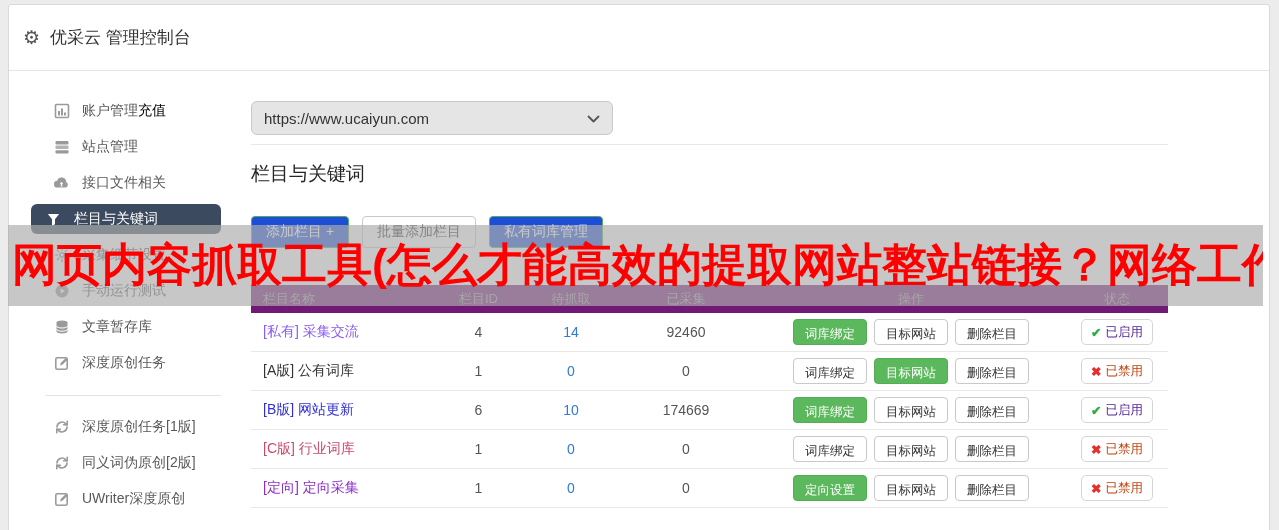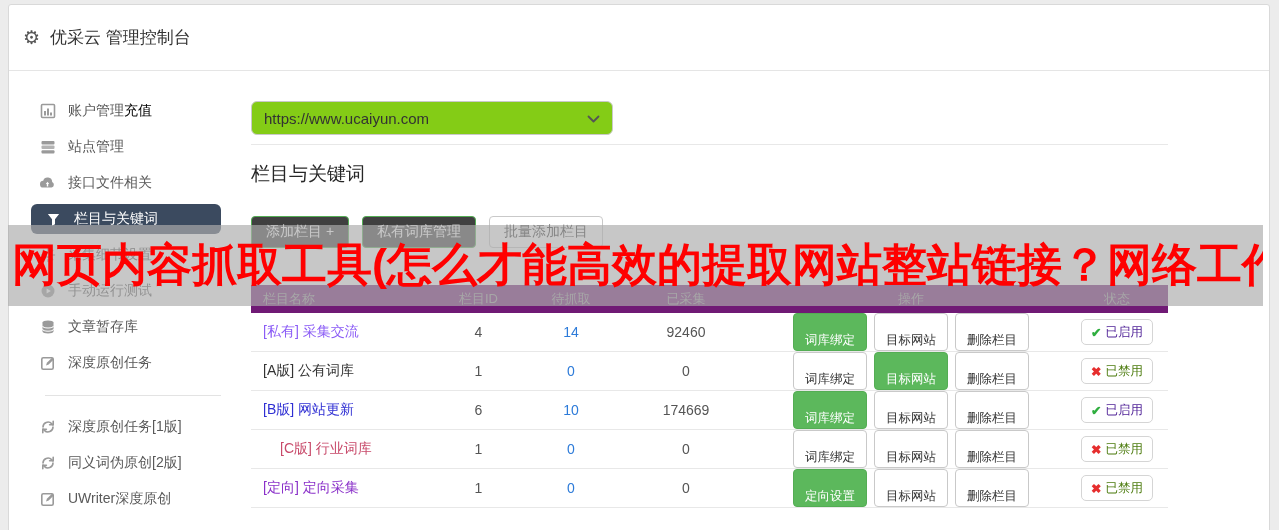--- a/index.html
+++ b/index.html
@@ -9,61 +9,61 @@
     background:#fff; border:1px solid #d9d9d9; border-radius:3px; }
   
   .app-header { height:66px; display:flex; align-items:center; padding-left:14px;
     border-bottom:1px solid #e5e5e5; }
   .app-gear { font-size:19px; color:#555; margin-right:10px; line-height:1; }
   .app-title { font-size:17px; color:#333; }
   
   .body-row { display:flex; }
   .sidebar { width:242px; padding-top:22px; flex:none; }
   .side-item { height:36px; display:flex; align-items:center; color:#595959;
-    font-size:14px; cursor:pointer; padding-left:30px; position:relative; }
+    font-size:14px; cursor:pointer; padding-left:44px; position:relative; }
   .side-item .side-icon { width:17px; height:17px; color:#9a9a9a; margin-right:12px;
     flex:none; display:inline-flex; align-items:center; justify-content:center; font-size:15px; }
   .side-item.active { background:#3b4a5f; color:#fff; margin:3px 30px 3px 22px;
     height:30px; border-radius:6px; padding-left:14px; }
   .side-item.active .side-icon { color:#fff; }
   .side-badge { color:#000000; }
   .side-divider { border-top:1px solid #e3e3e3; margin:14px 30px 13px 36px; }
   .side-label { white-space:nowrap; }
   
   .content { flex:1; padding:30px 0 0 0; width:917px; max-width:917px; }
   .site-select { width:362px; height:34px; border:1px solid #c9c9c9; border-radius:6px;
     display:flex; align-items:center; justify-content:space-between; padding:0 12px;
-    font-size:15px; color:#333; background:#84cc16; cursor:pointer; }
+    font-size:15px; color:#333; background:#e5e5e5; cursor:pointer; }
   .content-hr { border:none; border-top:1px solid #e8e8e8; margin:9px 0 0 0; width:917px; }
   .section-title { font-size:19px; color:#262626; font-weight:400; margin-top:16px; }
   .toolbar { margin-top:29px; display:flex; gap:13px; }
   .btn { height:32px; border-radius:4px; font-size:14px; padding:0 14px; cursor:pointer;
     border:1px solid transparent; }
-  .btn.green { background:#404040; color:#fff; border-color:#54ad54; }
+  .btn.green { background:#1d4ed8; color:#fff; border-color:#54ad54; }
   .btn.plain { background:#fff; color:#333; border-color:#c9c9c9; }
   
   .table { margin-top:37px; width:917px; }
   .tgrid { display:grid; grid-template-columns:180px 95px 90px 140px 310px 102px; align-items:center; }
   .thead { background:#701a75; height:28px; color:#9b9b9b; font-size:13px; }
   .th, .td { text-align:center; }
   .th:first-child, .td.name { text-align:left; padding-left:12px; }
   .trow { height:39px; border-bottom:1px solid #e8e8e8; font-size:14px; color:#555; }
   .td.name a { text-decoration:none; font-size:14px; }
   .td.pending a { color:#2d7bd9; text-decoration:none; }
   .actions-wrap { display:flex; gap:7px; justify-content:center; }
-  .abtn { height:26px; font-size:12.5px; padding:18px 11px; border-radius:4px; cursor:pointer;
+  .abtn { height:26px; font-size:12.5px; padding:6px 11px; border-radius:4px; cursor:pointer;
     border:1px solid #c9c9c9; background:#fff; color:#333; white-space:nowrap; }
   .abtn.green { background:#5cb85c; border-color:#54ad54; color:#fff; }
   .status-btn { height:26px; min-width:72px; border:1px solid #d5d5d5; border-radius:5px;
     background:#fff; cursor:pointer; font-size:12.5px; display:inline-flex;
     align-items:center; gap:4px; padding:0 9px; }
   .status-ico.ok { color:#2fae3f; font-weight:bold; }
   .status-ico.no { color:#e62e2e; font-weight:bold; }
   .status-label.ok { color:#4c1d95; }
-  .status-label.no { color:#4d7c0f; }
+  .status-label.no { color:#c2410c; }
   
   .overlay-band { position:absolute; left:8px; top:225px; width:1255px; height:81px;
     background:rgba(172,172,172,0.68); z-index:50; overflow:hidden; }
   .overlay-text { position:absolute; left:4px; top:14px; font-size:45px; font-weight:bold;
     white-space:nowrap; line-height:1.15; letter-spacing:0; }
   .chev { color:#555; }
 </style>
 </head>
 <body>
 
@@ -200,22 +200,22 @@
         <span class="chev">
           <svg width="13" height="9" viewBox="0 0 13 9">
               <path d="M1.5 1.5l5 5 5-5" fill="none" stroke="#555" stroke-width="1.8" stroke-linecap="round" stroke-linejoin="round"></path>
             </svg>
         </span>
       </div>
       <hr class="content-hr">
       <h2 class="section-title">栏目与关键词</h2>
       <div class="toolbar">
         <button class="btn green">添加栏目 +</button>
+        <button class="btn plain">批量添加栏目</button>
         <button class="btn green">私有词库管理</button>
-        <button class="btn plain">批量添加栏目</button>
       </div>
       <div class="table">
         <div class="tgrid thead" id="thead">
             <div class="th">栏目名称</div>
             <div class="th">栏目ID</div>
             <div class="th">待抓取</div>
             <div class="th">已采集</div>
             <div class="th">操作</div>
             <div class="th">状态</div>
           </div>
@@ -274,21 +274,21 @@
               </div>
     <div class="td">
       <button class="status-btn">
         <span class="status-ico ok">✔</span>
         <span class="status-label ok">已启用</span>
       </button>
     </div>
   </div>
 
   <div class="tgrid trow">
-    <div class="td name"><a href="#" style="color: rgb(200, 74, 106); margin-left: 17px;">[C版] 行业词库</a></div>
+    <div class="td name"><a href="#" style="color: rgb(200, 74, 106);">[C版] 行业词库</a></div>
     <div class="td tid">1</div>
     <div class="td pending"><a href="#">0</a></div>
     <div class="td collected">0</div>
     <div class="td">
                 <div class="actions-wrap">
                   <button class="abtn plain">词库绑定</button>
                   <button class="abtn plain">目标网站</button>
                   <button class="abtn plain">删除栏目</button>
                 </div>
               </div>

